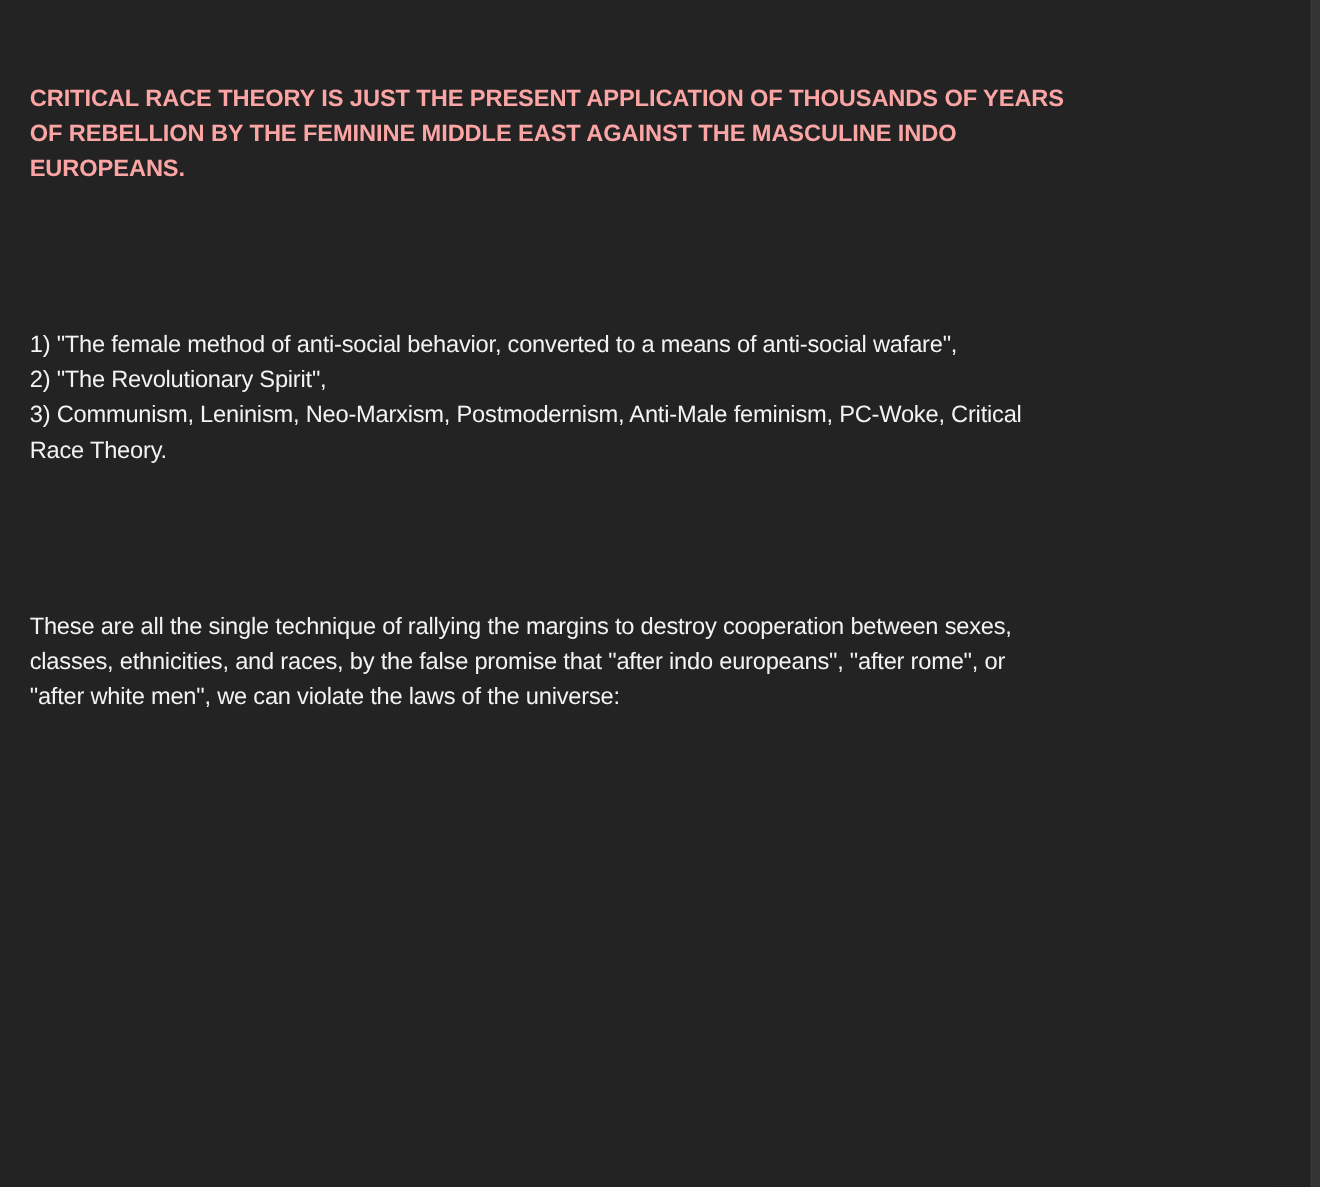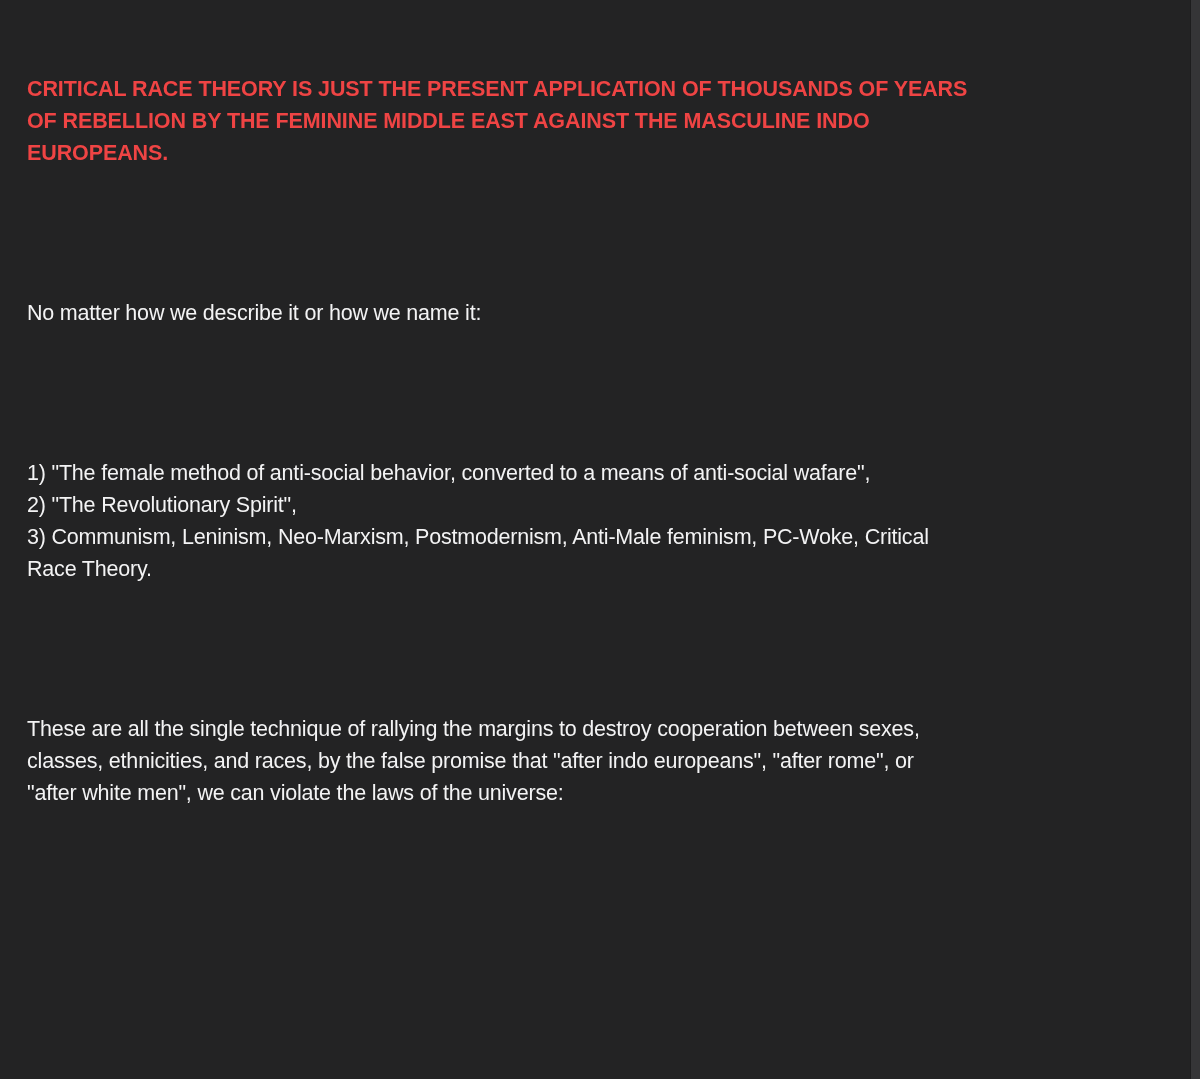--- a/index.html
+++ b/index.html
@@ -21,21 +21,21 @@
     color: #f3f3f4;
     font-size: 21.5px;
     line-height: 32px;
     letter-spacing: -0.2px;
     white-space: pre-wrap;
   }
   .post-heading {
     margin: 0 0 32px 0;
     font-size: 21.5px;
     font-weight: 700;
-    color: #ef4444;
+    color: #fca5a5;
     letter-spacing: -0.1px;
   }
   .post-paragraph {
     margin: 32px 0;
   }
   .scrollbar-track {
     position: absolute;
     top: 0;
     right: 0;
     width: 9px;
@@ -44,21 +44,20 @@
     border-left: 1px solid #1d1d1e;
   }
 </style>
 </head>
 <body>
 
 <article class="post">
   <h1 class="post-heading">CRITICAL RACE THEORY IS JUST THE PRESENT APPLICATION OF THOUSANDS OF YEARS
 OF REBELLION BY THE FEMININE MIDDLE EAST AGAINST THE MASCULINE INDO
 EUROPEANS.</h1>
-  <p class="post-paragraph">No matter how we describe it or how we name it:</p>
   <p class="post-paragraph">1) "The female method of anti-social behavior, converted to a means of anti-social wafare",
 2) "The Revolutionary Spirit",
 3) Communism, Leninism, Neo-Marxism, Postmodernism, Anti-Male feminism, PC-Woke, Critical
 Race Theory.</p>
   <p class="post-paragraph">These are all the single technique of rallying the margins to destroy cooperation between sexes,
 classes, ethnicities, and races, by the false promise that "after indo europeans", "after rome", or
 "after white men", we can violate the laws of the universe:</p>
   
   
   

